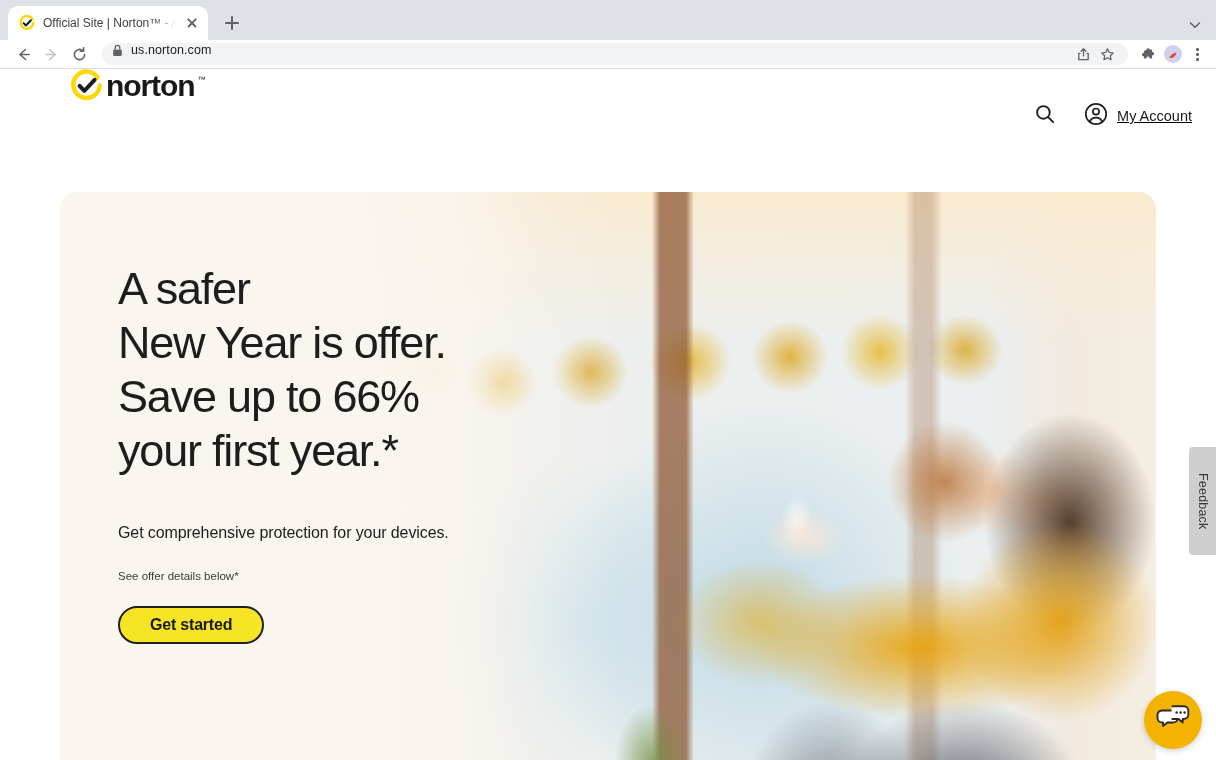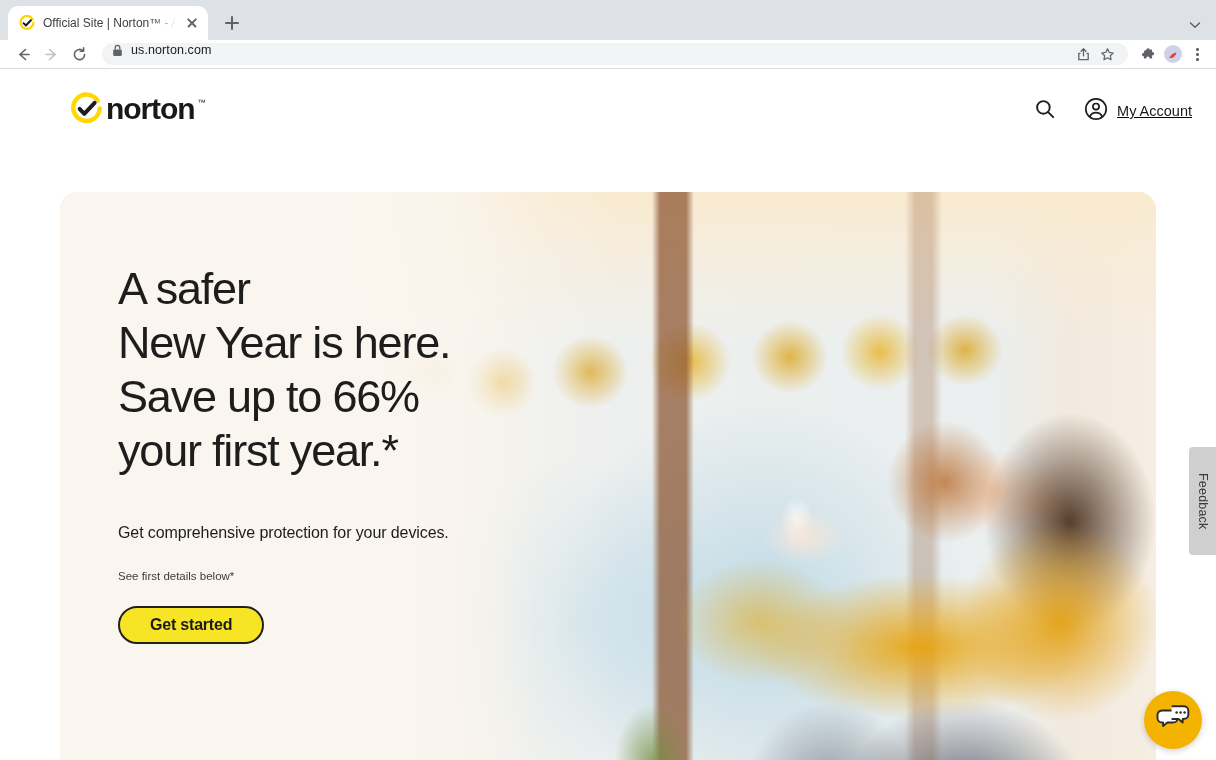--- a/index.html
+++ b/index.html
@@ -145,23 +145,24 @@
     width: 1216px;
     height: 692px;
     background: #ffffff;
     position: relative;
   }
 
   
   .site-header {
     height: 56px;
     display: flex;
-    align-items: flex-end;
+    align-items: flex-start;
     padding: 0 24px 0 70px;
     background: #fff;
+    flex-direction: column;
   }
   .norton-logo { display: flex; align-items: center; gap: 3px; }
   .logo-mark { width: 33px; height: 33px; position: relative; }
   .logo-word {
     font-size: 30px;
     font-weight: 700;
     letter-spacing: -1.1px;
     color: #191919;
     line-height: 1;
   }
@@ -452,26 +453,26 @@
     </div>
   </header>
 
   <section class="hero">
     <div class="hero-photo" title="Two women taking a selfie by a window with gold NEW YEAR foil balloons"></div>
     <div class="hero-scrim"></div>
 
     <div class="hero-content">
       <h1 class="hero-headline">
         <div>A safer</div>
-        <div>New Year is here.</div>
+        <div>New Year is offer.</div>
         <div>Save up to 66%</div>
         <div>your first year.*</div>
       </h1>
       <p class="hero-sub">Get comprehensive protection for your devices.</p>
-      <p class="hero-fineprint">See first details below*</p>
+      <p class="hero-fineprint">See offer details below*</p>
       <button class="cta-btn">Get started</button>
     </div>
   </section>
 
   <div class="feedback-tab">
     <span>Feedback</span>
   </div>
 
   <div class="chat-widget">
     <span>

